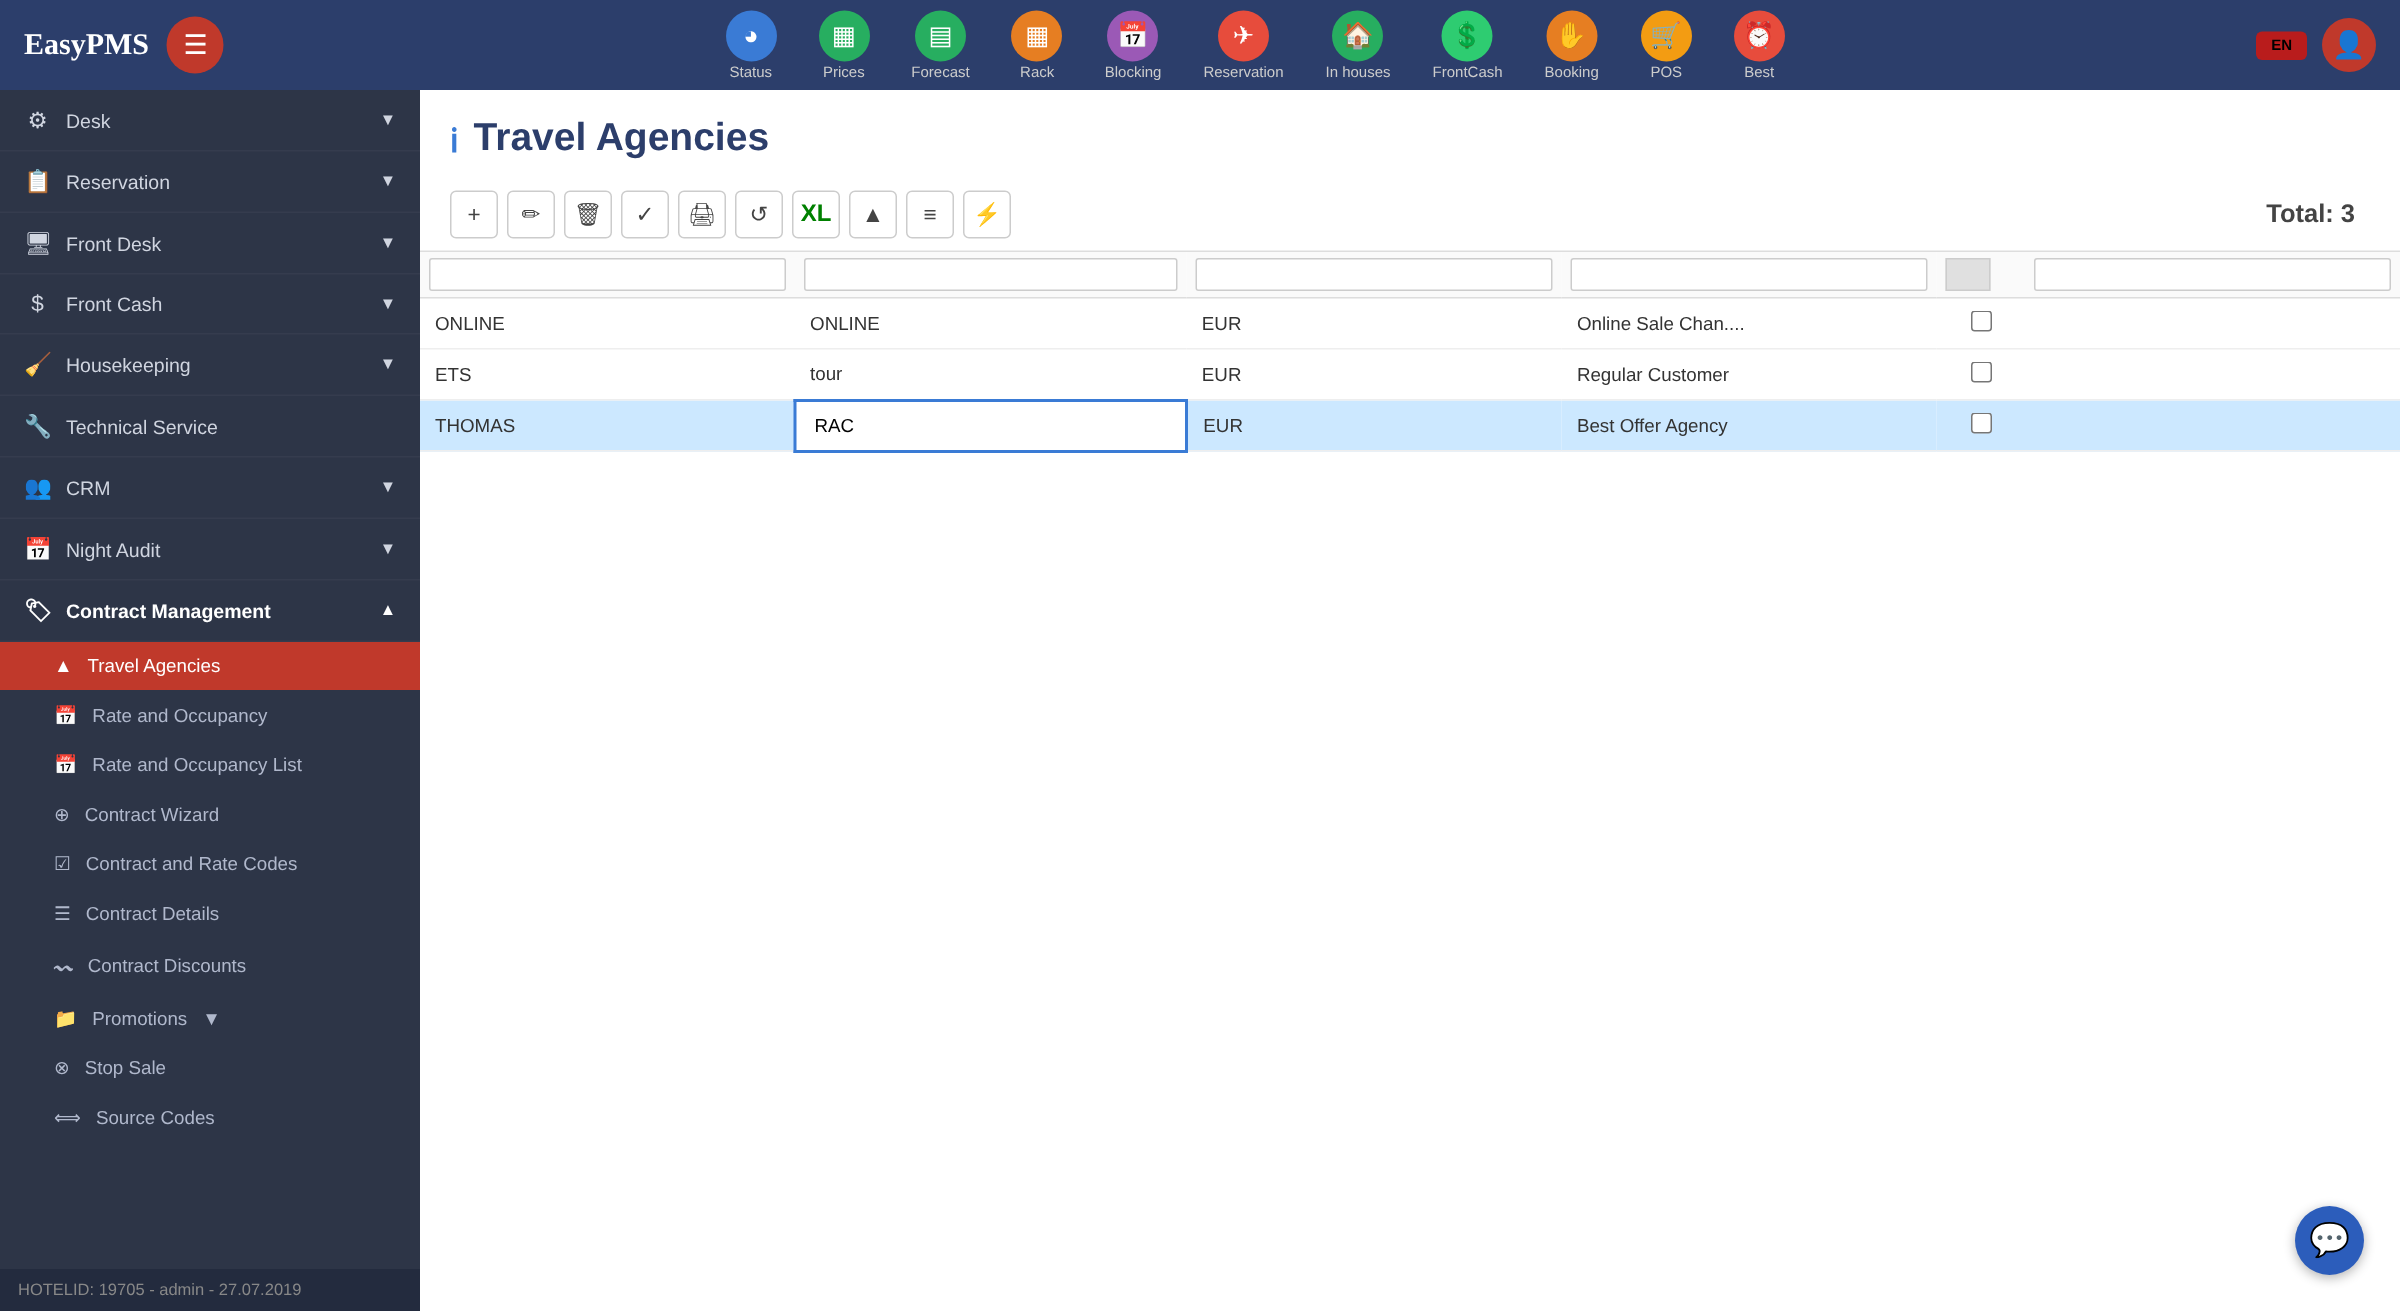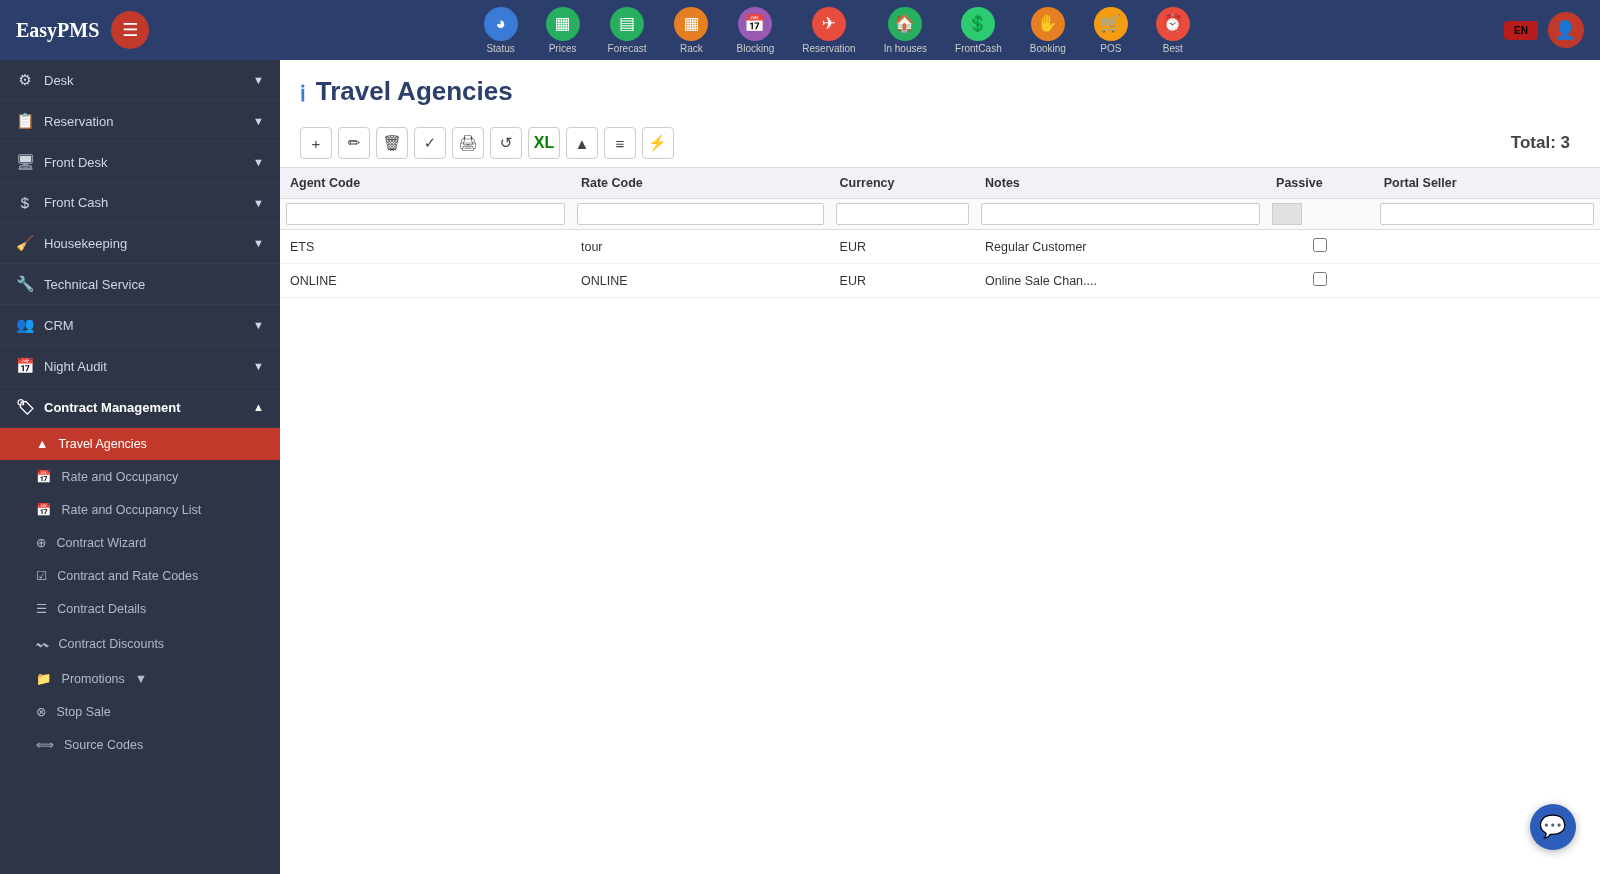--- a/index.html
+++ b/index.html
@@ -495,20 +495,21 @@
         <span class="item-icon">⊗</span>
         <span>Stop Sale</span>
 
       </div>
         <div class="sidebar-sub-item">
         <span class="item-icon">⟺</span>
         <span>Source Codes</span>
 
       </div>
       </div>
+    <div class="sidebar-footer">HOTELID: 19705 - admin - 27.07.2019</div>
   </div>
 
   <div class="main-content">
     <div class="content-header">
       <div class="page-title">
         <span class="help-icon">ℹ</span>
         <span>Travel Agencies</span>
       </div>
       <div class="toolbar">
         <button class="toolbar-btn">+</button>
@@ -521,53 +522,53 @@
         <button class="toolbar-btn">▲</button>
         <button class="toolbar-btn">≡</button>
         <button class="toolbar-btn">⚡</button>
         <span class="toolbar-total">Total: 3</span>
       </div>
     </div>
 
     <div class="table-area">
       <table>
         <thead>
-          <tr class="table-header" id="table-header-row">
-              <th style="width: 180px;">Agent Code</th>
-              <th style="width: 160px;">Rate Code</th>
-              <th style="width: 90px;">Currency</th>
-              <th style="width: 180px;">Notes</th>
-              <th style="width: 60px;">Passive</th>
-              <th style="width: 140px;">Portal Seller</th>
-            </tr>
           <tr class="filter-row" id="table-filter-row">
               <td><input type="text" style=""></td>
               <td><input type="text" style=""></td>
               <td><input type="text" style=""></td>
               <td><input type="text" style=""></td>
               <td>
                 <div class="passive-filter"></div>
               </td>
               <td><input type="text" style=""></td>
             </tr>
         </thead>
         <tbody id="table-body">
             <tr>
+              <td>ONLINE</td>
+              <td>ONLINE</td>
+              <td>EUR</td>
+              <td>Online Sale Chan....</td>
+              <td class="checkbox-cell"><input type="checkbox" style=""></td>
+              <td></td>
+            </tr>
+            <tr>
               <td>ETS</td>
               <td>tour</td>
               <td>EUR</td>
               <td>Regular Customer</td>
               <td class="checkbox-cell"><input type="checkbox" style=""></td>
               <td></td>
             </tr>
-            <tr>
-              <td>ONLINE</td>
-              <td>ONLINE</td>
+            <tr class="selected">
+              <td>THOMAS</td>
+              <td class="rate-code-cell"><input class="rate-code-input" type="text" value="RAC" style=""></td>
               <td>EUR</td>
-              <td>Online Sale Chan....</td>
+              <td>Best Offer Agency</td>
               <td class="checkbox-cell"><input type="checkbox" style=""></td>
               <td></td>
             </tr>
           </tbody>
       </table>
     </div>
   </div>
 </div>
 
 <div class="chat-bubble">💬</div>

